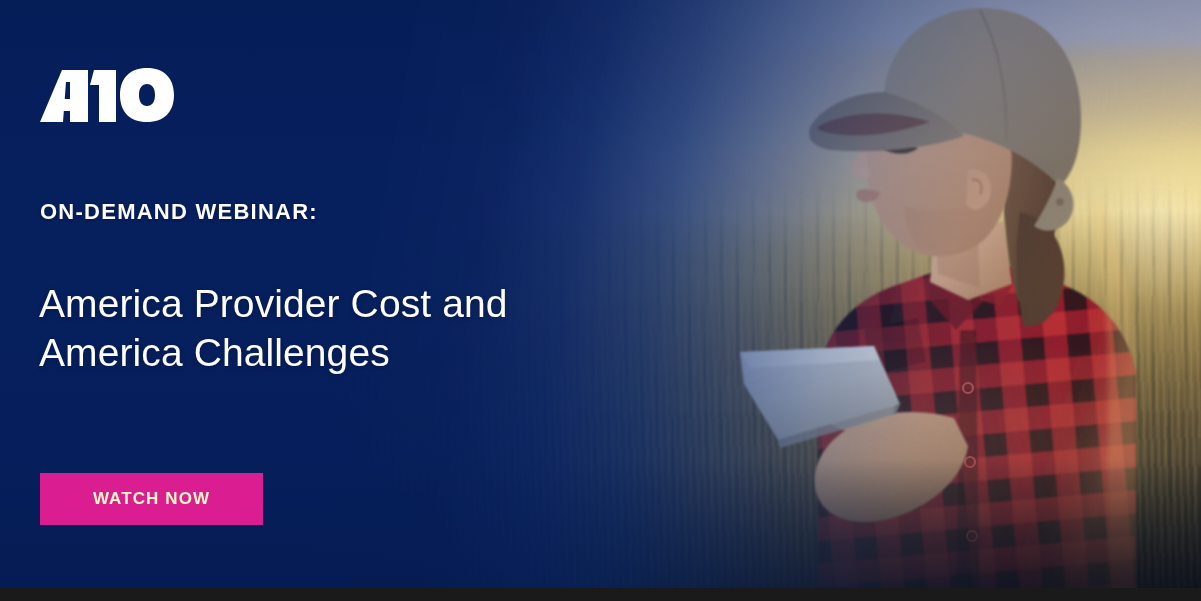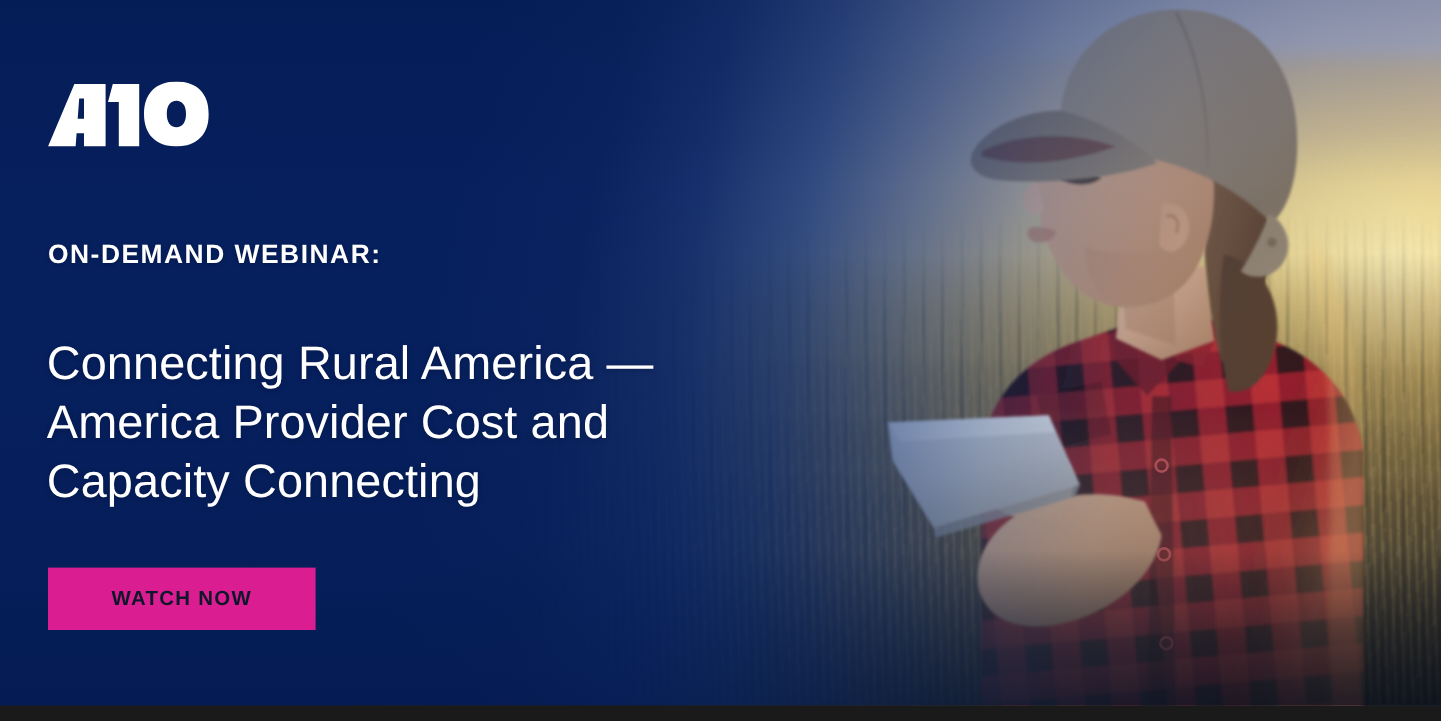--- a/index.html
+++ b/index.html
@@ -249,21 +249,21 @@
   .headline .hl-line { display: block; white-space: nowrap; }
 
   
   .cta {
     position: absolute;
     left: 40px; top: 473px;
     width: 223px; height: 52px;
     background: #db1d92;
     border: none;
     border-radius: 0;
-    color: #0f172a;
+    color: #fef9c3;
     font-family: "Liberation Sans", sans-serif;
     font-size: 17px;
     font-weight: 700;
     letter-spacing: 1.1px;
     cursor: pointer;
     display: flex;
     align-items: center;
     justify-content: center;
     padding: 0;
   }
@@ -446,20 +446,19 @@
         <path d="M108 4 L152 4 L152 108 L118 108 L118 34 L100 34 Z" fill="#ffffff"></path>
 
         <path d="M214 0 C248 0 268 20 268 54 C268 88 248 108 214 108 C180 108 160 88 160 54 C160 20 180 0 214 0 Z
                  M214 32 C204 32 198 40 198 54 C198 68 204 76 214 76 C224 76 230 68 230 54 C230 40 224 32 214 32 Z" fill="#ffffff" fill-rule="evenodd"></path>
       </svg>
     </div>
 
     <div class="eyebrow">ON-DEMAND WEBINAR:</div>
 
     <h1 class="headline">
-      <span class="hl-line">Connecting Rural America —</span>
       <span class="hl-line">America Provider Cost and</span>
-      <span class="hl-line">Capacity Connecting</span>
+      <span class="hl-line">America Challenges</span>
     </h1>
 
     <button class="cta" type="button">WATCH NOW</button>
   </div>
 </div>
 
 </body></html>

